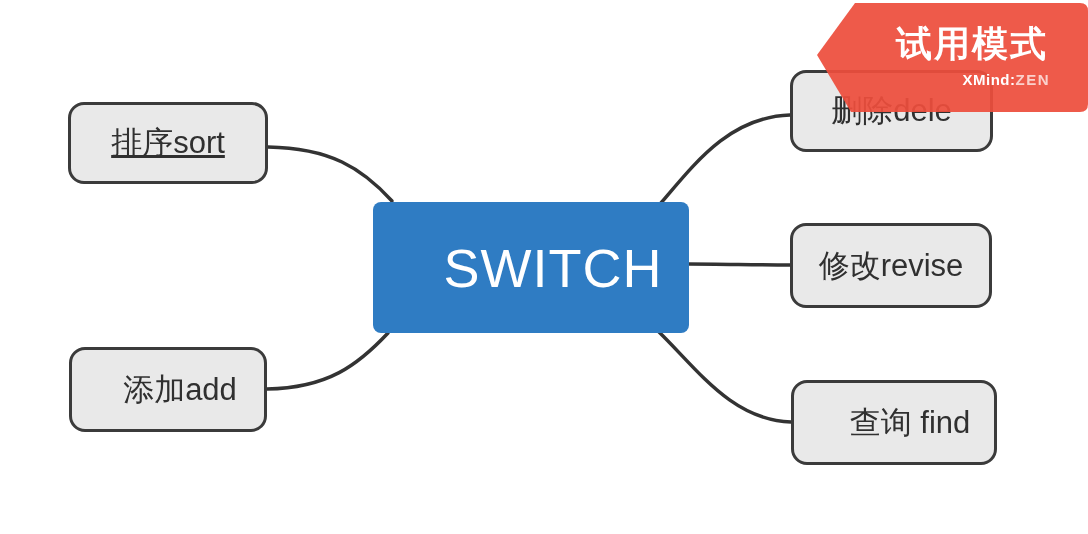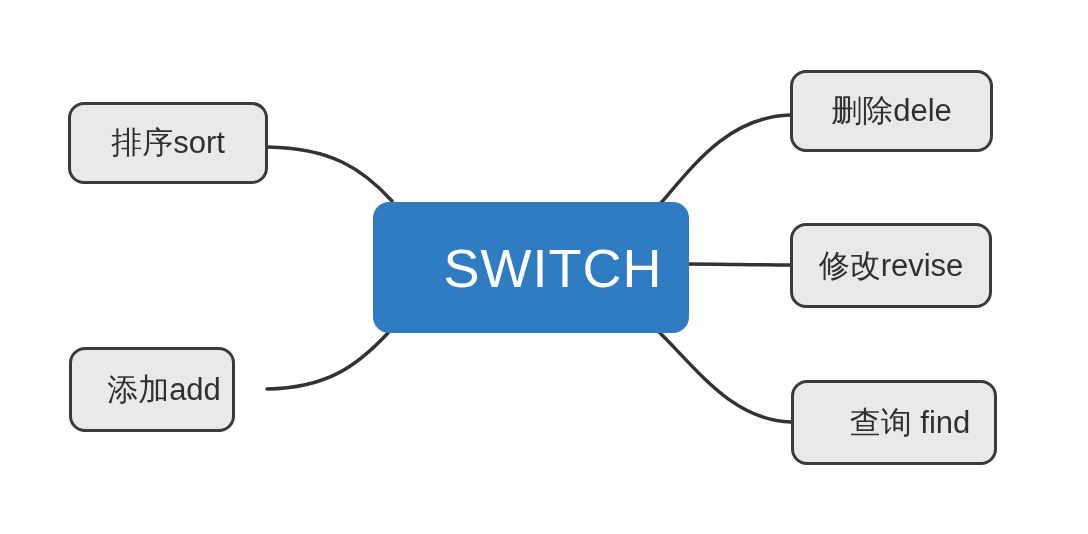--- a/index.html
+++ b/index.html
@@ -40,28 +40,28 @@
   .branch {
     background: var(--branch-fill, #e9e9e9);
     border: 3px solid var(--branch-border, #3b3b3b);
     border-radius: 16px;
     color: var(--branch-text, #303030);
     font-size: 31px;
   }
   .root {
     background: var(--root-fill, #2f7cc3);
     border: none;
-    border-radius: 16px;
+    border-radius: 8px;
     color: var(--root-text, #ffffff);
     font-size: 54px;
     letter-spacing: 1px;
     padding-left: 44px;
   }
-  #node-sort   { left: 68px;  top: 102px; width: 200px; height: 82px; }
-  #node-add    { left: 69px;  top: 347px; width: 166px; height: 85px; padding-left: 24px; }
+  #node-sort   { left: 68px;  top: 102px; width: 200px; height: 82px; text-decoration: underline; }
+  #node-add    { left: 69px;  top: 347px; width: 198px; height: 85px; padding-left: 24px; }
   #node-delete { left: 790px; top: 70px;  width: 203px; height: 82px; }
   #node-revise { left: 790px; top: 223px; width: 202px; height: 85px; }
   #node-find   { left: 791px; top: 380px; width: 206px; height: 85px; padding-left: 32px; }
   #node-root   { left: 373px; top: 202px; width: 316px; height: 131px; }
 
   .banner {
     position: absolute;
     left: 810px;
     top: 0;
     width: 278px;
@@ -114,14 +114,23 @@
   <div class="node branch" id="node-sort">排序sort</div>
 
   <div class="node branch" id="node-add">添加add</div>
 
   <div class="node branch" id="node-delete">删除dele</div>
 
   <div class="node branch" id="node-revise">修改revise</div>
 
   <div class="node branch" id="node-find">查询 find</div>
 
+  <div class="banner">
+    <svg width="278" height="120" viewBox="0 0 278 120" aria-hidden="true">
+      <path d="M 7 55 L 45 3 L 270 3 Q 278 3 278 11 L 278 104 Q 278 112 270 112 L 41 112 Z" fill="rgba(237,77,60,0.93)"></path>
+    </svg>
+    <div class="banner-title">试用模式</div>
+    <div class="banner-brand">
+      <span>XMind</span><span>:</span><span class="zen">ZEN</span>
+    </div>
+  </div>
 
 </div>
 
 </body></html>

